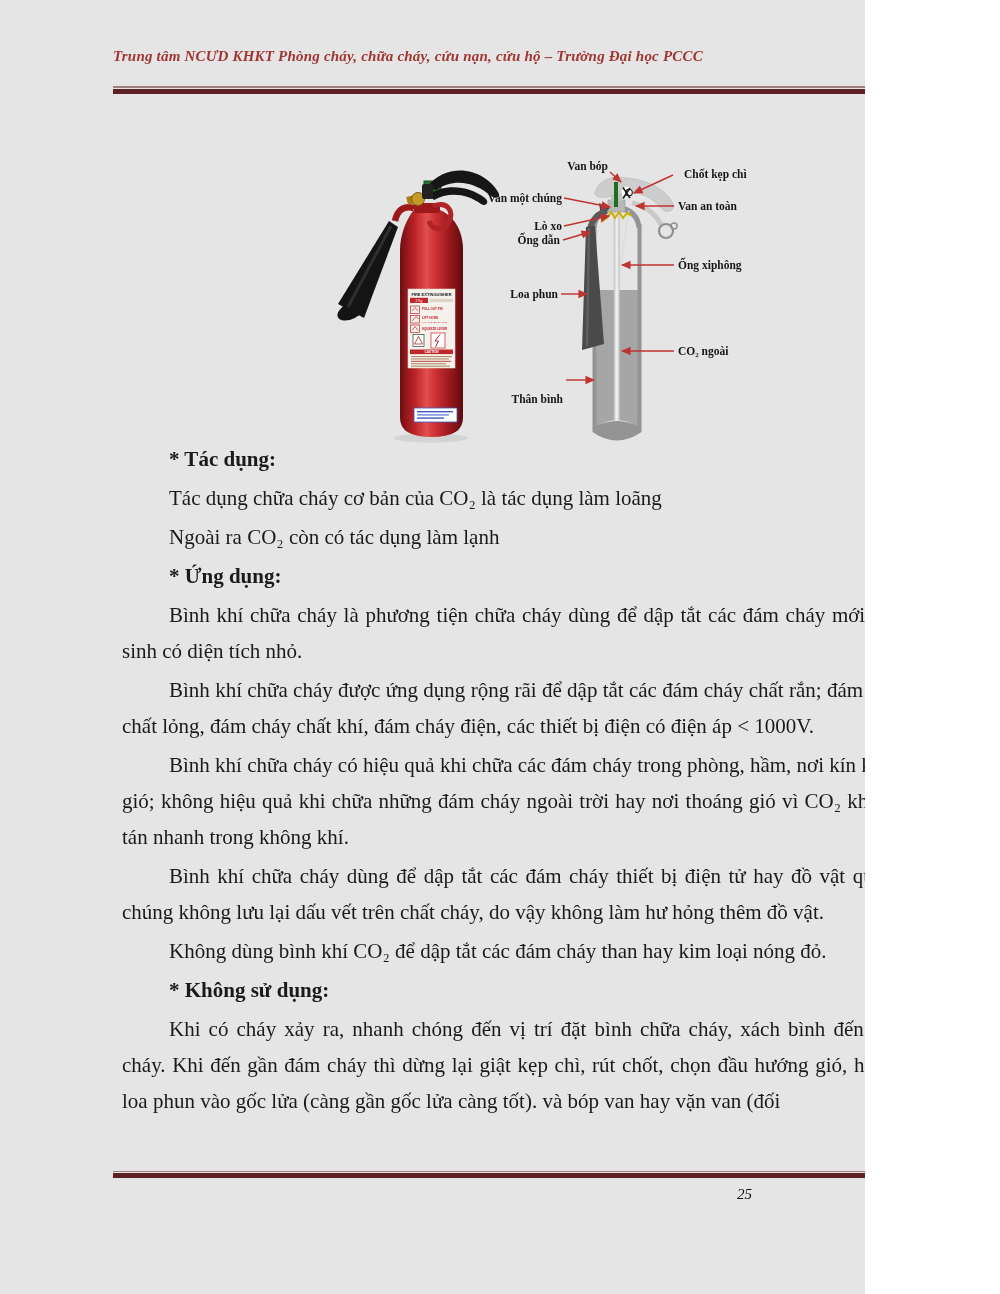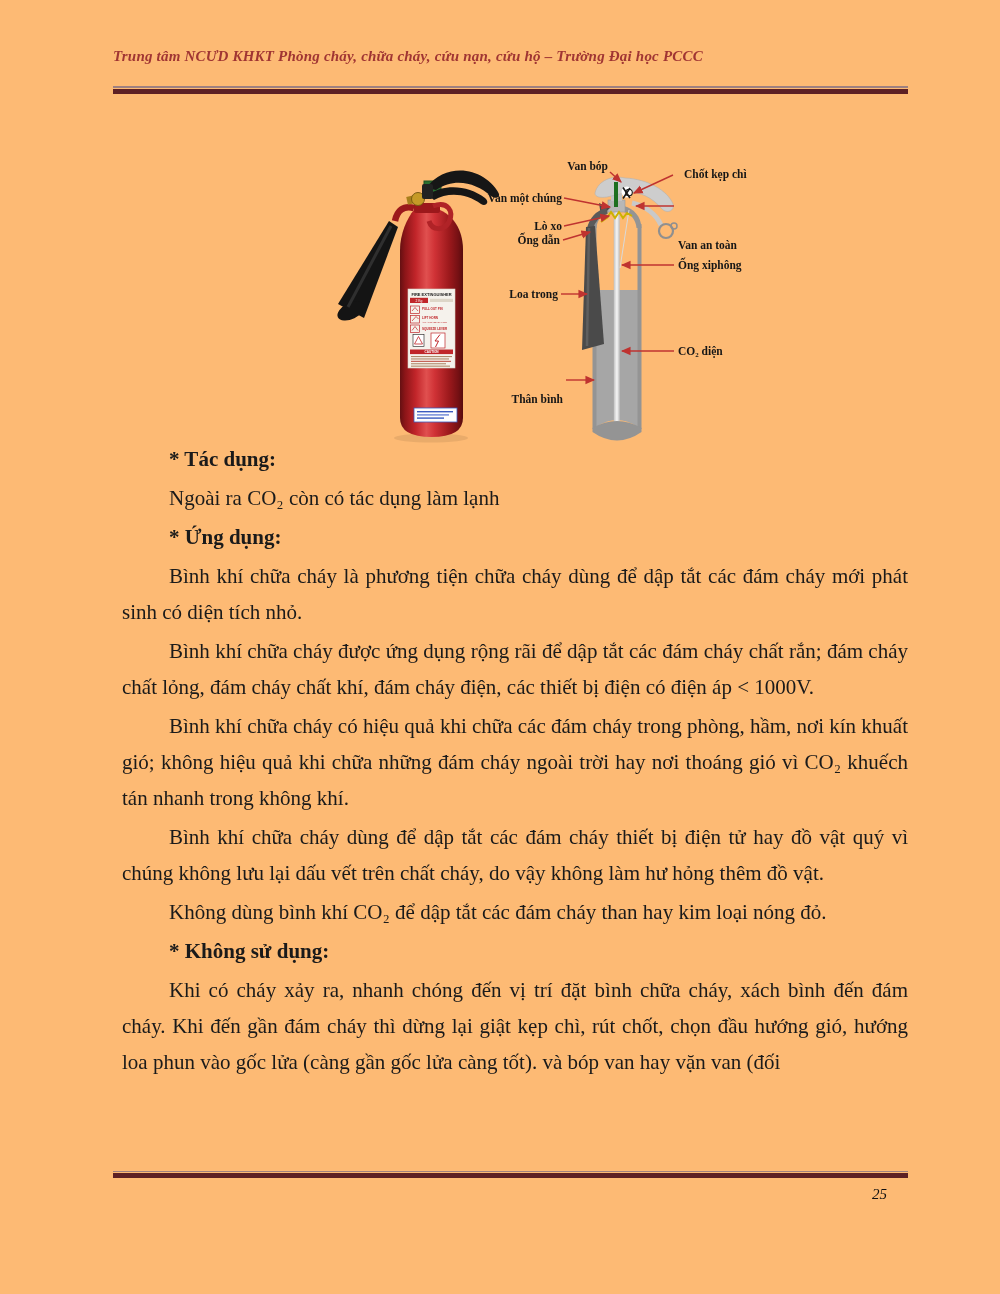--- a/index.html
+++ b/index.html
@@ -1,16 +1,16 @@
 <!DOCTYPE html>
 <html><head>
 <meta charset="utf-8">
 <style>
   html,body{margin:0;padding:0;background:#ffffff;}
-  .page{position:relative;width:1000px;height:1294px;background:#fdba74;overflow:hidden;
+  .page{position:relative;width:865px;height:1294px;background:#e5e5e5;overflow:hidden;
         font-family:"Liberation Serif","DejaVu Serif",serif;color:#1a1a1a;}
 
   
   .header-title{position:absolute;left:113px;top:48px;width:800px;
     font-style:italic;font-weight:bold;font-size:15px;color:#a03533;letter-spacing:.2px;}
   .rule{position:absolute;left:113px;width:795px;}
   .rule .thin{height:0;border-top:2px solid #9e8080;margin-bottom:1px;}
   .rule .thick{height:5px;background:#5d2024;}
   .rule-top{top:86px;}
   .rule-bottom{top:1171px;}
@@ -173,31 +173,32 @@
         <line x1="344" y1="117" x2="292" y2="117" marker-end="url(#ah)"></line>
         <line x1="231" y1="146" x2="257" y2="146" marker-end="url(#ah)"></line>
         <line x1="344" y1="203" x2="292" y2="203" marker-end="url(#ah)"></line>
         <line x1="236" y1="232" x2="264" y2="232" marker-end="url(#ah)"></line>
       </g>
     </svg>
 
     <span class="lbl" style="right:122px;top:12px;">Van bóp</span>
     <span class="lbl" style="left:354px;top:20px;">Chốt kẹp chì</span>
     <span class="lbl" style="right:168px;top:44px;">Van một chúng</span>
-    <span class="lbl" style="left:348px;top:52px;margin-top:39px;">Van an toàn</span>
+    <span class="lbl" style="left:348px;top:52px;">Van an toàn</span>
     <span class="lbl" style="right:168px;top:72px;">Lò xo</span>
     <span class="lbl" style="right:170px;top:86px;">Ống dẫn</span>
     <span class="lbl" style="left:348px;top:111px;">Ống xiphông</span>
-    <span class="lbl" style="right:172px;top:140px;">Loa trong</span>
-    <span class="lbl" style="left:348px;top:197px;">CO₂ diện</span>
+    <span class="lbl" style="right:172px;top:140px;">Loa phun</span>
+    <span class="lbl" style="left:348px;top:197px;">CO₂ ngoài</span>
     <span class="lbl" style="right:167px;top:226px;margin-top:19px;">Thân bình</span>
   </div>
 
   <div class="content">
     <p class="h">* Tác dụng:</p>
+    <p class="ln">Tác dụng chữa cháy cơ bản của CO₂ là tác dụng làm loãng</p>
     <p class="ln">Ngoài ra CO₂ còn có tác dụng làm lạnh</p>
     <p class="h">* Ứng dụng:</p>
     <p>Bình khí chữa cháy là phương tiện chữa cháy dùng để dập tắt các đám cháy mới phát sinh có diện tích nhỏ.</p>
     <p>Bình khí chữa cháy được ứng dụng rộng rãi để dập tắt các đám cháy chất rắn; đám cháy chất lỏng, đám cháy chất khí, đám cháy điện, các thiết bị điện có điện áp &lt; 1000V.</p>
     <p>Bình khí chữa cháy có hiệu quả khi chữa các đám cháy trong phòng, hầm, nơi kín khuất gió; không hiệu quả khi chữa những đám cháy ngoài trời hay nơi thoáng gió  vì CO₂ khuếch tán nhanh trong không khí.</p>
     <p>Bình khí chữa cháy dùng để dập tắt các đám cháy thiết bị điện tử hay đồ vật quý vì chúng không lưu lại dấu vết trên chất cháy, do vậy không làm hư hỏng thêm đồ vật.</p>
     <p>Không dùng bình khí CO₂ để dập tắt các đám cháy than hay kim loại nóng đỏ.</p>
     <p class="h">* Không sử dụng:</p>
     <p>Khi có cháy xảy ra, nhanh chóng đến vị trí đặt bình chữa cháy, xách bình đến đám cháy. Khi đến gần đám cháy thì dừng lại giật kẹp chì, rút chốt, chọn đầu hướng gió, hướng loa phun vào gốc lửa (càng gần gốc lửa càng tốt). và bóp van hay vặn van (đối</p>
   </div>

